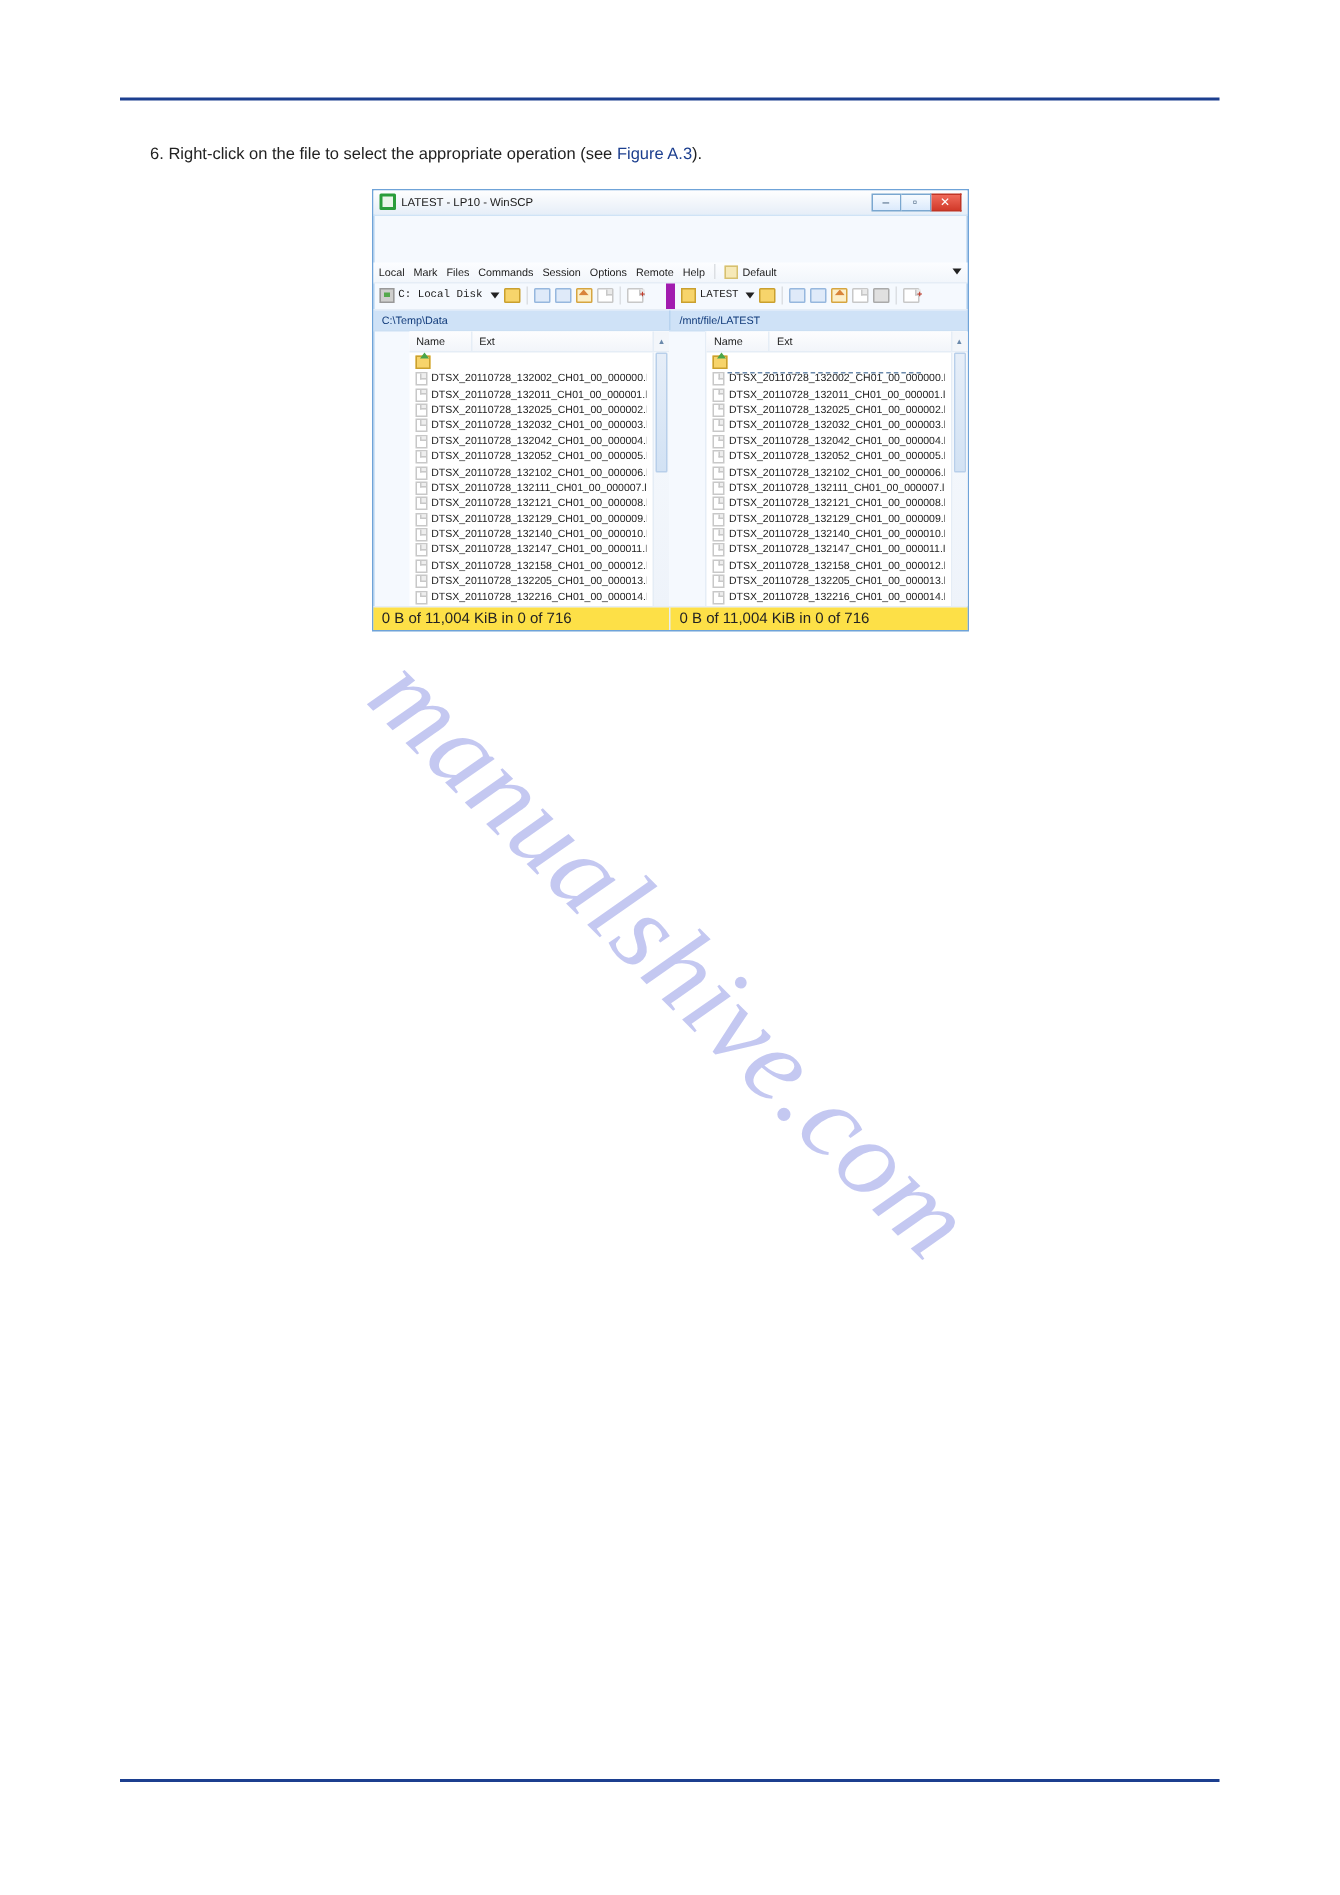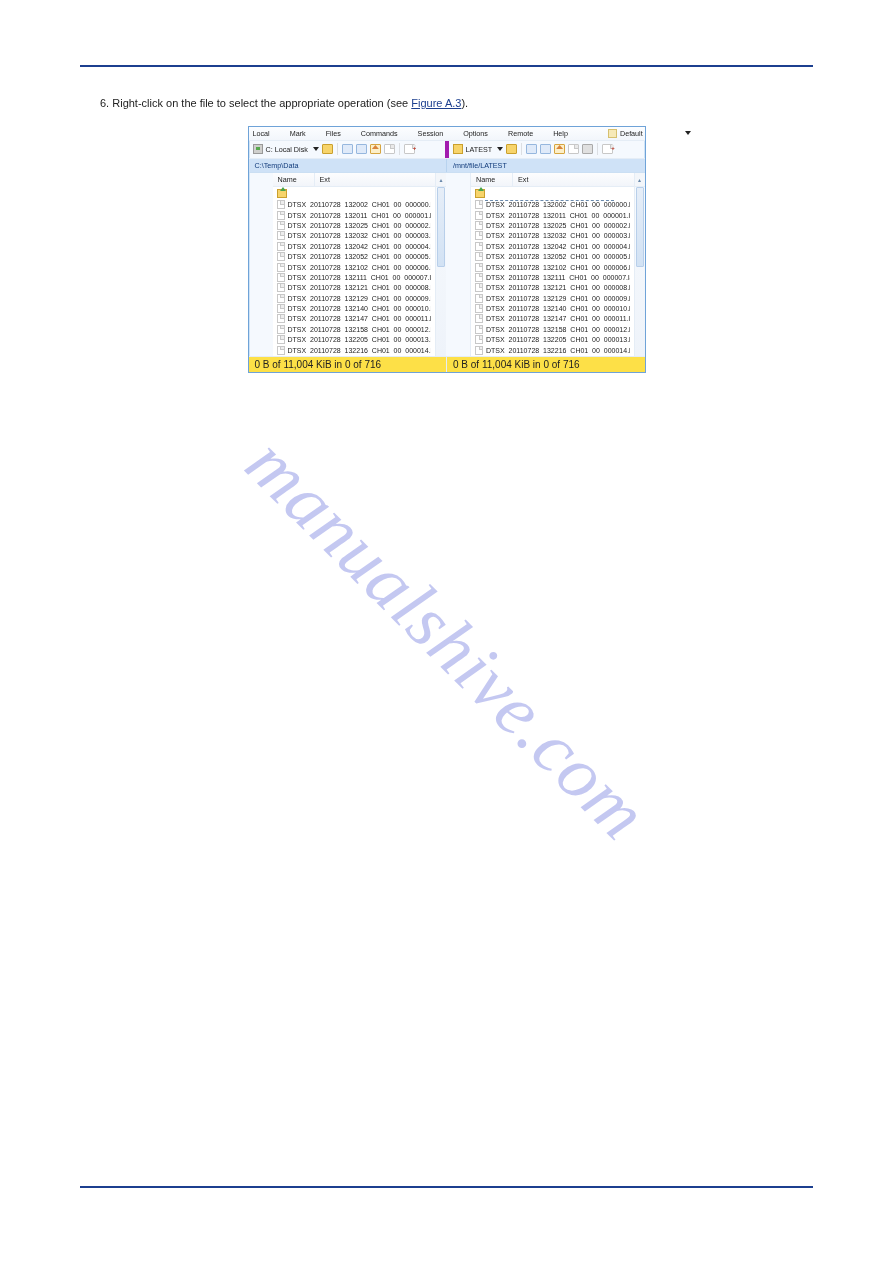--- a/index.html
+++ b/index.html
@@ -2,38 +2,38 @@
 <html><head>
 <meta charset="utf-8">
 <style>
   * { box-sizing: border-box; margin: 0; padding: 0; }
   body { width: 893px; height: 1263px; background: #ffffff; font-family: "Segoe UI", Arial, sans-serif; position: relative; }
   .page { position: relative; width: 100%; height: 100%; padding: 65px 80px 75px 80px; }
   .rule { height: 2px; background: #1c3f8f; width: 100%; }
   .rule.top { margin-bottom: 28px; }
   .rule.bottom { position: absolute; bottom: 75px; left: 80px; right: 80px; width: auto; }
   .intro { font-size: 11px; color: #222; line-height: 1.5; margin: 0 20px 10px 20px; }
-  .intro .figref { color: #1c3f8f; text-decoration: underline; }
+  .intro .figref { color: #1c3f8f; }
   .window { width: 398px; margin: 14px auto 0; border: 1px solid #6fa3d8; background: #f5f9fe; font-size: 7.2px; color: #222; box-shadow: 0 0 0 1px #cfe3f6 inset; }
   .titlebar { height: 17px; background: linear-gradient(#fefefe,#e6eef8); display: flex; align-items: center; padding: 0 4px; gap: 4px; border-bottom: 1px solid #cfe3f6; }
   .titlebar .appicon { width: 11px; height: 11px; background: #2a9d3a; border-radius: 1px; position: relative; }
   .titlebar .appicon::after { content:""; position:absolute; inset:2px; background:#e9f5e9; }
   .titlebar .title { flex: 1; font-size: 7.6px; color: #1a1a1a; }
   .winbtns { display: flex; gap: 0; }
   .winbtn { width: 20px; height: 12px; border: 1px solid #7aa7d0; background: linear-gradient(#f7fbff,#dbeafc); font-size: 8px; display:flex; align-items:center; justify-content:center; color:#2a4a6a; }
   .winbtn.close { background: linear-gradient(#f06a5a,#d23a2a); color:#fff; border-color:#c03525; }
   .winbtn + .winbtn { border-left: none; }
-  .menubar { height: 14px; background: linear-gradient(#fcfdff,#f2f6fb); display: flex; align-items: center; padding: 0 4px; gap: 20px; border-bottom: 1px solid #e5edf6; }
+  .menubar { height: 14px; background: linear-gradient(#fcfdff,#f2f6fb); display: flex; align-items: center; padding: 0 4px; gap: 6px; border-bottom: 1px solid #e5edf6; margin-top: 31px; }
   .menubar span { font-size: 7.2px; color: #222; }
   .menubar .sep { width:1px; height:10px; background:#dcdfe3; }
   .menubar .def { display:flex; align-items:flex-end; gap:3px; }
   .menubar .def .swatch { width:9px; height:9px; background:#f6e9b8; border:1px solid #d6c070; }
   .toolbar { height: 18px; display: flex; align-items: stretch; border-bottom: 1px solid #e5edf6; }
-  .tbhalf { flex:1; display:flex; align-items:center; padding: 0 4px; gap:3px; }
-  .tbhalf + .tbhalf { border-left:4px solid #a21caf; }
+  .tbhalf { flex:1; display:flex; align-items:center; padding: 0 4px; gap:3px;font-family:Liberation Mono, monospace; }
+  .tbhalf + .tbhalf { border-left:6px solid #a21caf; }
   .disk { display:flex; align-items:center; gap:3px; font-size:7.2px; }
   .disk .diskicon { width:10px; height:10px; background:#cfcfcd; border:1px solid #999; position:relative; }
   .disk .diskicon::after { content:""; position:absolute; left:2px; right:2px; top:2px; height:3px; background:#55a94c; }
   .latesticon { width:10px; height:10px; background:#f7d46b; border:1px solid #caa02e; }
   .f { width:11px; height:10px; background:#f7d46b; border:1px solid #caa02e; border-radius:1px; }
   .f.gr { background:#e0e0e0; border-color:#aaa; }
   .f.bl { background:#dfeaf9; border-color:#96b7de; }
   .f.home { background:#fcefc8; border-color:#d6a540; position:relative; }
   .f.home::after { content:""; position:absolute; left:1px; right:1px; top:0; height:4px; background:#d9843a; clip-path: polygon(50% 0,100% 100%,0 100%); }
   .f.doc { background:#fff; border-color:#c8c8c8; position:relative; }
@@ -80,20 +80,29 @@
 <div class="page">
   <div class="rule top"></div>
 
   <div class="intro">
     <span>6.</span>
     <span>Right-click on the file to select the appropriate operation (see</span>
     <span class="figref">Figure A.3</span><span>).</span>
   </div>
 
   <div class="window">
+    <div class="titlebar">
+      <div class="appicon"></div>
+      <div class="title">LATEST - LP10 - WinSCP</div>
+      <div class="winbtns">
+        <div class="winbtn">–</div>
+        <div class="winbtn">▫</div>
+        <div class="winbtn close">✕</div>
+      </div>
+    </div>
 
     <div class="menubar">
       <span>Local</span>
       <span>Mark</span>
       <span>Files</span>
       <span>Commands</span>
       <span>Session</span>
       <span>Options</span>
       <span>Remote</span>
       <span>Help</span>

